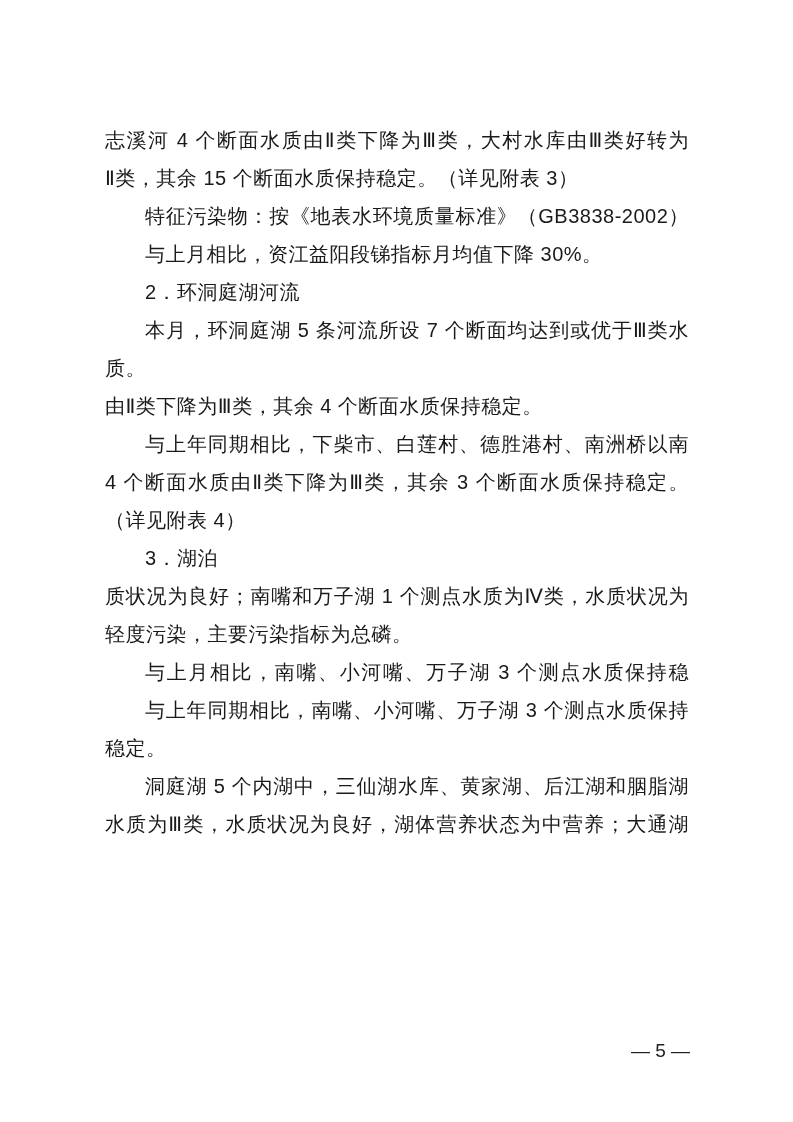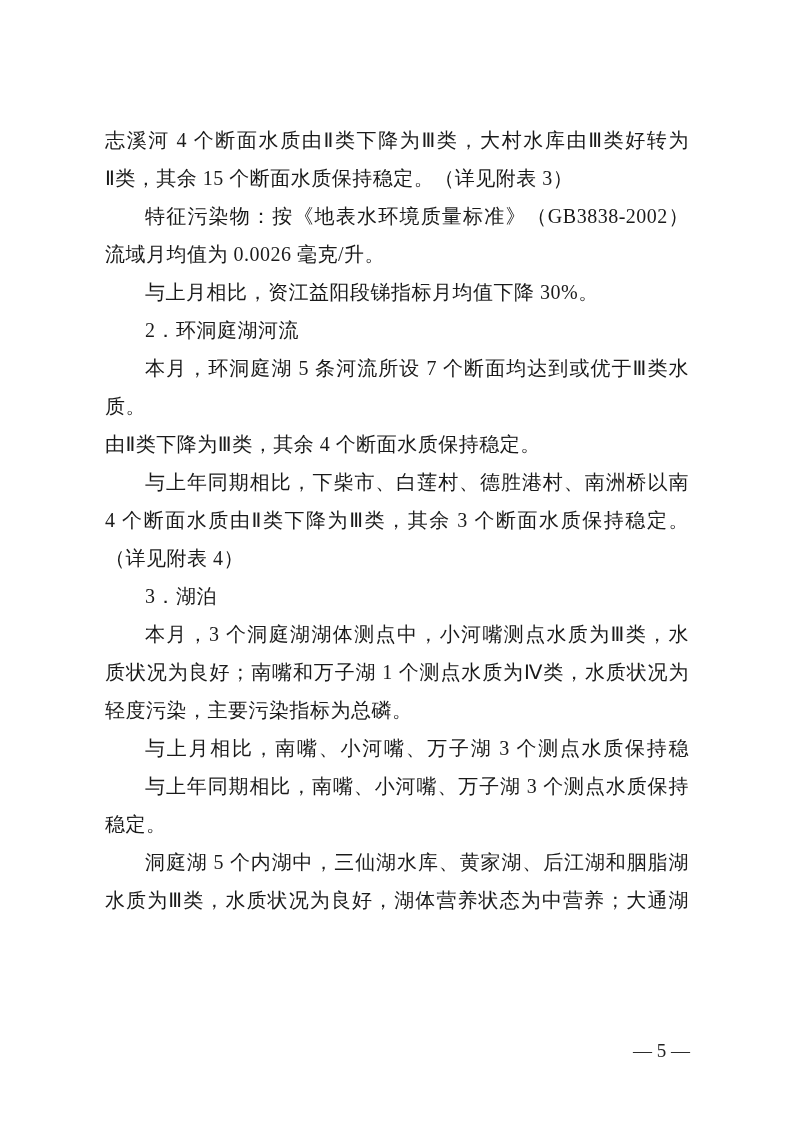--- a/index.html
+++ b/index.html
@@ -7,21 +7,21 @@
     padding: 0;
     background: #e8e8e8;
   }
   .page {
     position: relative;
     width: 793px;
     height: 1122px;
     margin: 0 auto;
     background: #ffffff;
     color: #1a1a1a;
-    font-family: Liberation Serif, serif;
+    font-family: Liberation Sans, sans-serif;
     overflow: hidden;
   }
   .doc-body {
     position: absolute;
     left: 105px;
     top: 121px;
     width: 584px;
   }
   .line {
     font-size: 20px;
@@ -48,31 +48,29 @@
   }
 </style>
 </head>
 <body>
 
 <div class="page">
   <main class="doc-body">
       <div class="line fill">志溪河 4 个断面水质由Ⅱ类下降为Ⅲ类，大村水库由Ⅲ类好转为</div>
       <div class="line">Ⅱ类，其余 15 个断面水质保持稳定。（详见附表 3）</div>
       <div class="line indent fill">特征污染物：按《地表水环境质量标准》（GB3838-2002）</div>
-      <div class="line">流域月均值为 0.0026 毫克/升。</div>
       <div class="line indent">与上月相比，资江益阳段锑指标月均值下降 30%。</div>
       <div class="line indent">2．环洞庭湖河流</div>
       <div class="line indent fill">本月，环洞庭湖 5 条河流所设 7 个断面均达到或优于Ⅲ类水</div>
       <div class="line">质。</div>
       <div class="line">由Ⅱ类下降为Ⅲ类，其余 4 个断面水质保持稳定。</div>
       <div class="line indent fill">与上年同期相比，下柴市、白莲村、德胜港村、南洲桥以南</div>
       <div class="line fill">4 个断面水质由Ⅱ类下降为Ⅲ类，其余 3 个断面水质保持稳定。</div>
       <div class="line">（详见附表 4）</div>
       <div class="line indent">3．湖泊</div>
-      <div class="line indent fill">本月，3 个洞庭湖湖体测点中，小河嘴测点水质为Ⅲ类，水</div>
       <div class="line fill">质状况为良好；南嘴和万子湖 1 个测点水质为Ⅳ类，水质状况为</div>
       <div class="line">轻度污染，主要污染指标为总磷。</div>
       <div class="line indent fill">与上月相比，南嘴、小河嘴、万子湖 3 个测点水质保持稳定。</div>
       <div class="line indent fill">与上年同期相比，南嘴、小河嘴、万子湖 3 个测点水质保持</div>
       <div class="line">稳定。</div>
       <div class="line indent fill">洞庭湖 5 个内湖中，三仙湖水库、黄家湖、后江湖和胭脂湖</div>
       <div class="line fill">水质为Ⅲ类，水质状况为良好，湖体营养状态为中营养；大通湖</div>
     </main>
   <div class="page-footer">
     <span>— 5 —</span>

